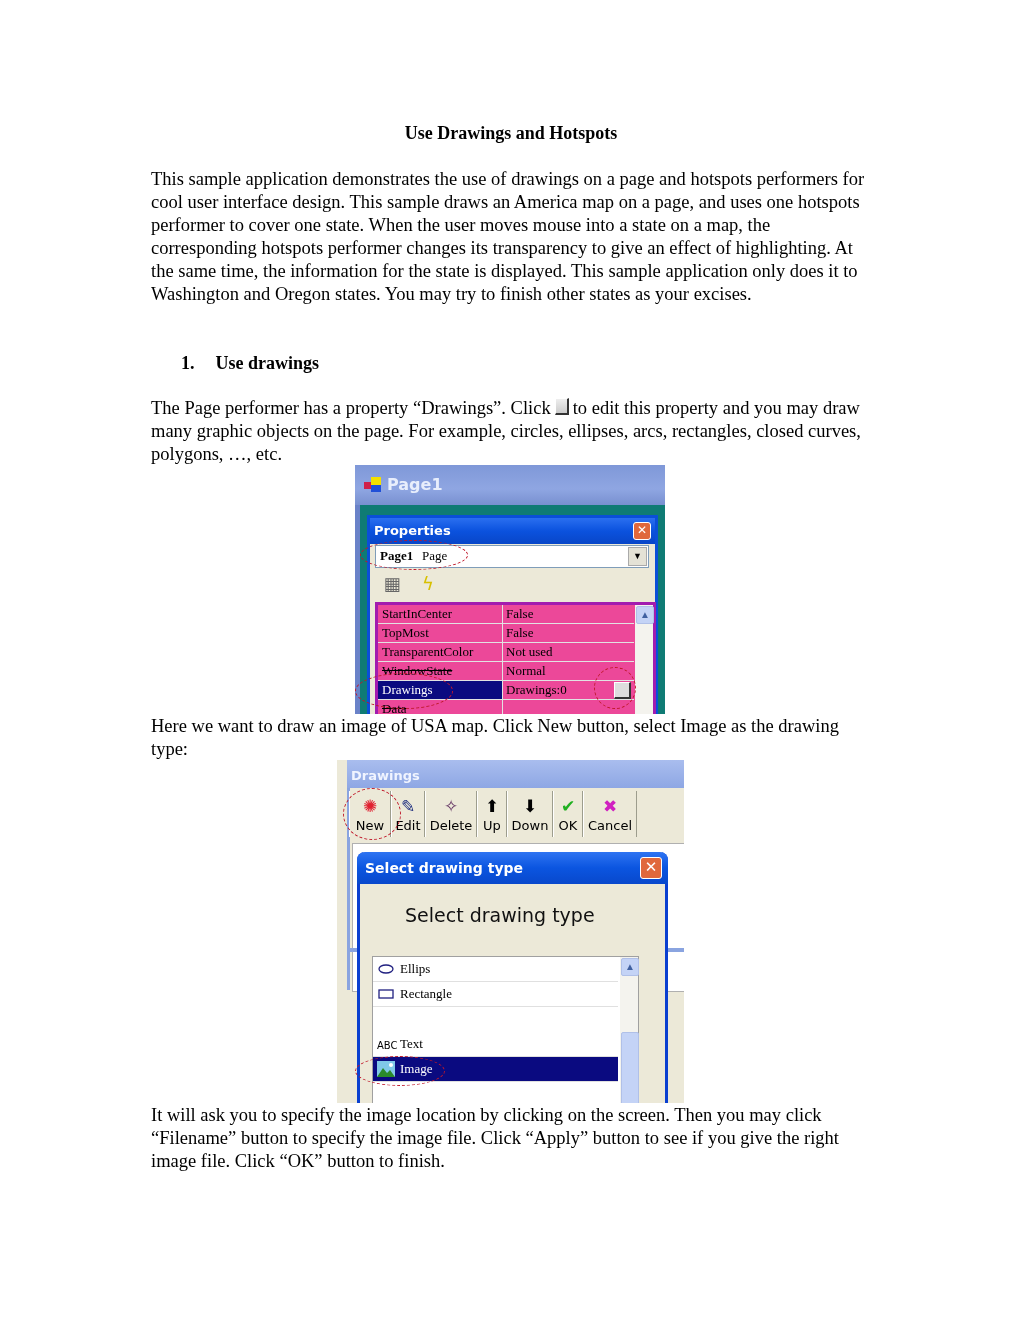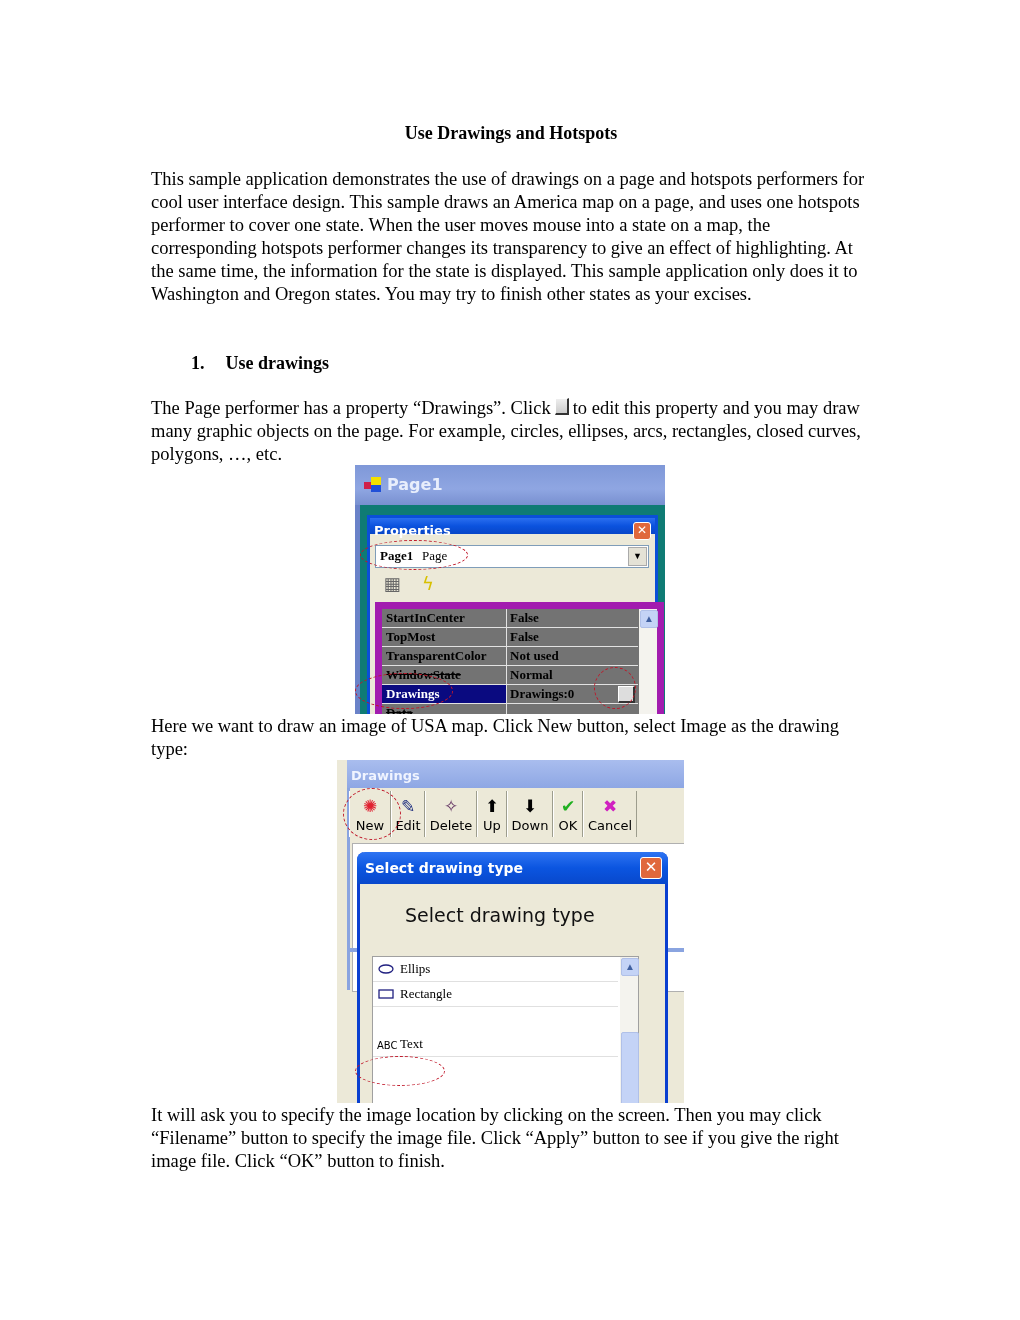--- a/index.html
+++ b/index.html
@@ -3,56 +3,56 @@
 <meta charset="utf-8">
 <style>
   html, body { margin: 0; padding: 0; background: #ffffff; }
   body { width: 1020px; height: 1320px; position: relative; overflow: hidden;
          font-family: "Liberation Serif", "DejaVu Serif", serif; color: #000; }
   .page { position: absolute; left: 151px; top: 0; width: 720px; }
   .title { position: absolute; top: 122px; left: 0; width: 720px; text-align: center;
            font-weight: bold; font-size: 18px; line-height: 22px; }
   .para { position: absolute; left: 0; width: 720px; font-size: 18.5px; line-height: 23px; margin: 0; }
   .p1 { top: 168px; }
-  .heading { position: absolute; top: 352px; left: 40px; font-size: 18px; font-weight: bold; line-height: 22px; }
+  .heading { position: absolute; top: 352px; left: 30px; font-size: 18px; font-weight: bold; line-height: 22px; }
   .heading .num { display: inline-block; width: 30px; }
   .p2 { top: 397px; }
   .p3 { top: 715px; }
   .p4 { top: 1104px; }
   .inline-btn { display: inline-block; width: 11px; height: 14px; background: linear-gradient(#eee,#ccc);
                 border-right: 2px solid #333; border-bottom: 2px solid #333; border-top: 1px solid #fff;
                 border-left: 1px solid #fff; vertical-align: -1px; margin: 0 4px; }
 
   
   .shot1 { position: absolute; left: 355px; top: 465px; width: 310px; height: 249px; overflow: hidden;
            background: #0f7b74; font-family: "DejaVu Sans", sans-serif; }
   .s1-titlebar { position: absolute; left: 0; top: 0; width: 310px; height: 40px;
                  background: linear-gradient(#7f98d8, #8fa6e2 60%, #7890d0); }
   .s1-appicon { position: absolute; left: 9px; top: 12px; width: 18px; height: 16px; }
   .s1-appicon i { position: absolute; display: block; }
   .s1-title { position: absolute; left: 32px; top: 10px; color: #e8eefc; font-weight: bold; font-size: 16px; }
   .s1-leftedge { position: absolute; left: 0; top: 40px; width: 5px; height: 209px; background: #6a82c8; }
   .props { position: absolute; left: 12px; top: 50px; width: 285px; height: 199px; background: #ece9d8;
            border: 3px solid #0a4fd8; border-bottom: none; }
-  .props-header { position: absolute; left: 0; top: 0; width: 285px; height: 16px;
+  .props-header { position: absolute; left: 0; top: 0; width: 285px; height: 26px;
                   background: linear-gradient(#2a6ff0, #0b52de 50%, #0846c8); }
   .props-title { position: absolute; left: 4px; top: 5px; color: #fff; font-weight: bold; font-size: 13px; }
   .close-x { position: absolute; width: 16px; height: 16px; background: #e0683c; border: 1px solid #fff;
              border-radius: 3px; color: #fff; font-size: 12px; line-height: 15px; text-align: center; font-weight: bold; }
   .props-close { right: 4px; top: 4px; }
   .obj-select { position: absolute; left: 5px; top: 27px; width: 272px; height: 21px; background: #fff;
                 border: 1px solid #7f9db9; font-family: "Liberation Serif", serif; font-size: 13px; }
   .obj-select b { position: absolute; left: 4px; top: 2px; }
   .obj-select span.val { position: absolute; left: 46px; top: 2px; }
   .obj-arrow { position: absolute; right: 1px; top: 1px; width: 17px; height: 17px; background: #e4e2d6;
                border: 1px solid #aaa; font-size: 9px; text-align: center; line-height: 17px; }
   .props-tools { position: absolute; left: 5px; top: 52px; height: 28px; }
   .tool-ico { position: absolute; top: 3px; width: 22px; height: 22px; font-size: 18px; line-height: 22px; text-align: center; }
-  .grid { position: absolute; left: 5px; top: 84px; width: 275px; height: 120px; background: #737373;
-          border: 7px solid #a21caf; font-family: "Liberation Serif", serif; font-size: 13px; font-weight: bold; }
+  .grid { position: absolute; left: 5px; top: 84px; width: 275px; height: 120px; background: #ec4899;
+          border: 3px solid #a21caf; font-family: "Liberation Serif", serif; font-size: 13px; }
   .grow { position: absolute; left: 0; width: 256px; height: 18px; border-bottom: 1px solid #e2e2e2; }
   .gname { position: absolute; left: 4px; top: 1px; width: 120px; }
   .gval { position: absolute; left: 128px; top: 1px; width: 124px; }
   .gsep { position: absolute; left: 124px; top: 0; width: 1px; height: 18px; background: #e2e2e2; }
   .grow.sel .gname { color: #fff; }
   .grow.sel .gnamebg { position: absolute; left: 0; top: 0; width: 124px; height: 18px; background: #0a0a80; }
   .strike { text-decoration: line-through; }
   .ellip-btn { position: absolute; left: 236px; top: 1px; width: 14px; height: 14px; background: #ddd;
                border-right: 2px solid #333; border-bottom: 2px solid #333; border-top: 1px solid #fff; border-left: 1px solid #fff; }
   .vscroll { position: absolute; right: 0; top: 0; width: 18px; height: 120px; background: #f4f3ee; }
@@ -231,20 +231,28 @@
       <div class="litem" style="top:0">
         <svg class="lico" viewBox="0 0 18 16">
             <ellipse cx="9" cy="8" rx="7" ry="4" fill="none" stroke="#202080" stroke-width="1.3"></ellipse>
           </svg>
         <span class="ltext">Ellips</span>
       </div>
       <div class="litem" style="top:75px">
         <span class="lico" style="font-size:10px;font-family:'DejaVu Sans',sans-serif;top:8px;">ABC</span>
         <span class="ltext">Text</span>
       </div>
+      <div class="litem sel" style="top:100px">
+        <svg class="lico" viewBox="0 0 18 16">
+            <rect x="0" y="0" width="18" height="16" fill="#80c8e8"></rect>
+            <path d="M0 16 L6 7 L10 12 L13 9 L18 16Z" fill="#2a8a2a"></path>
+            <circle cx="14" cy="4" r="2" fill="#fff"></circle>
+          </svg>
+        <span class="ltext">Image</span>
+      </div>
       <div class="lscroll">
         <span class="scroll-up">▲</span>
         <span class="scroll-thumb" style="top:75px;height:84px;"></span>
       </div>
     </div>
   </div>
 
   <div class="red-ellipse" style="left:6px;top:28px;width:56px;height:50px;"></div>
   <div class="red-ellipse" style="left:18px;top:296px;width:88px;height:28px;"></div>
 </div>

